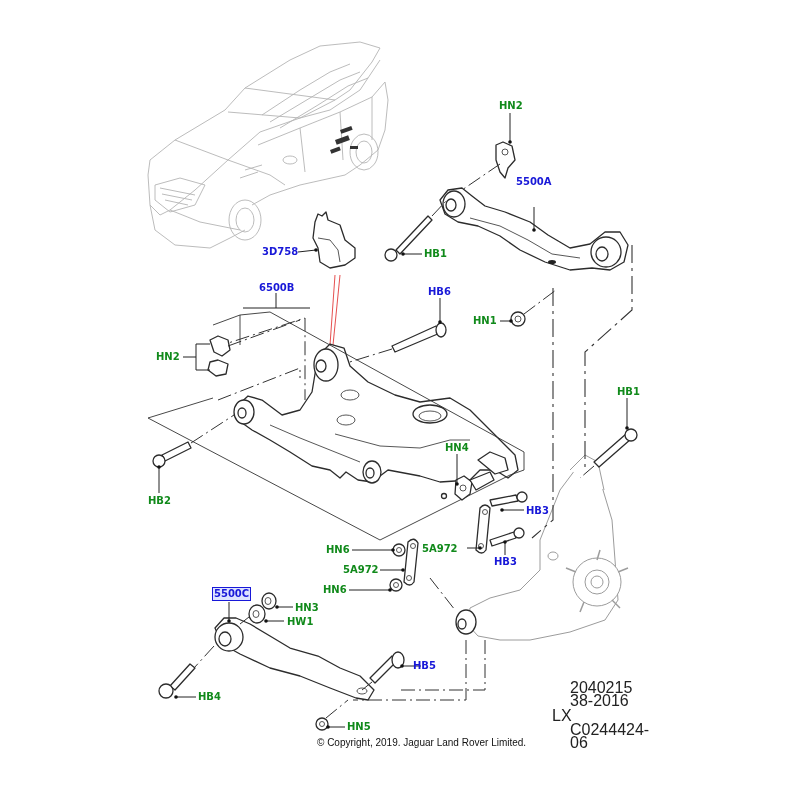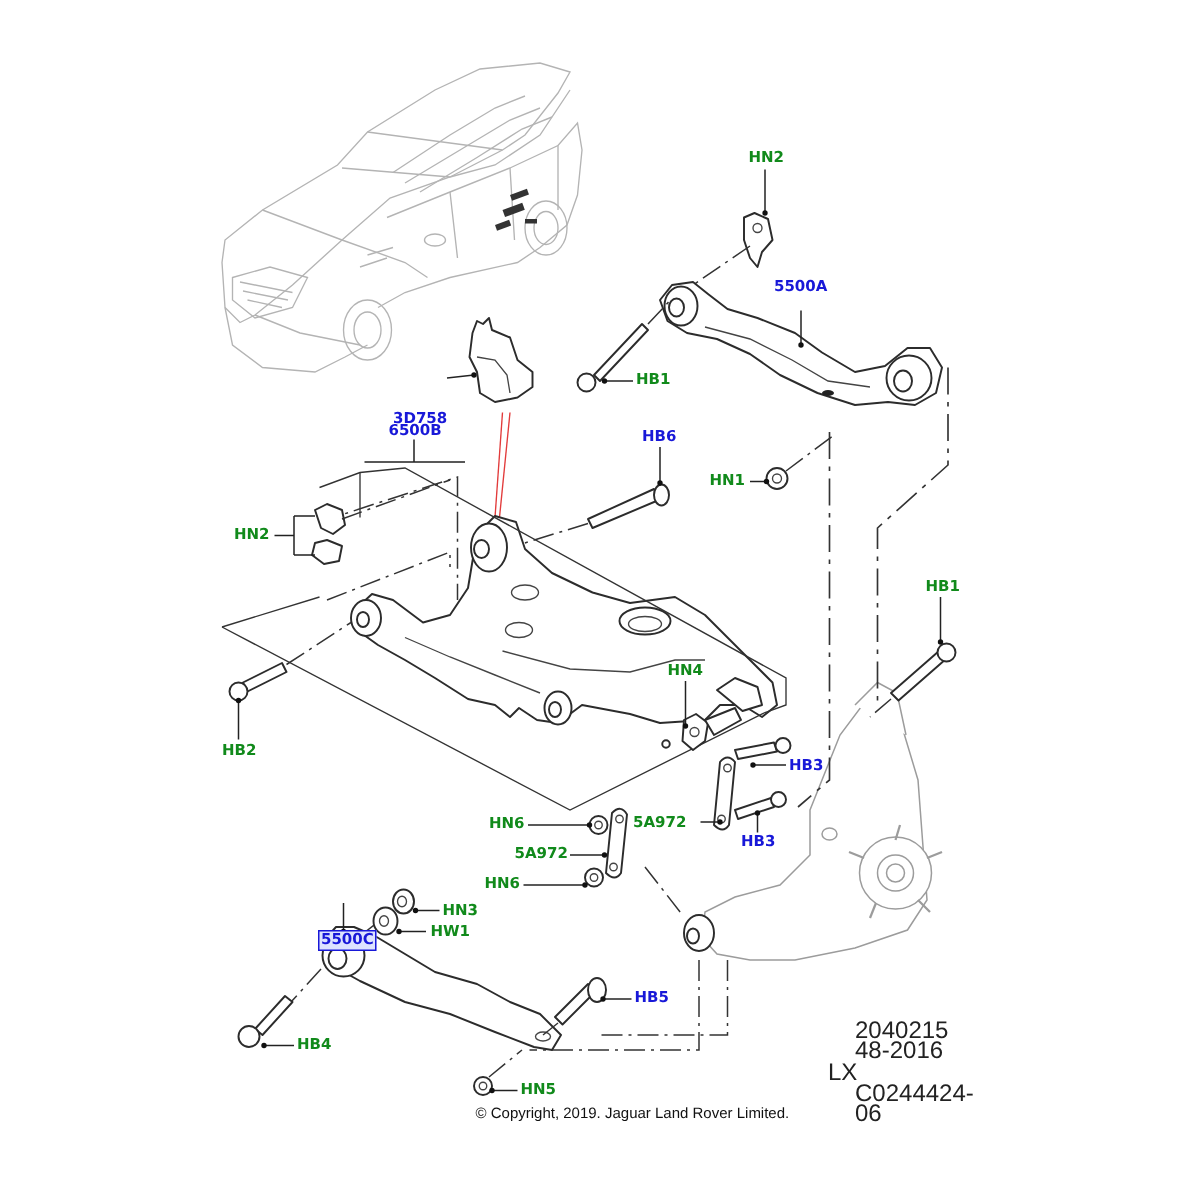--- a/index.html
+++ b/index.html
@@ -3,21 +3,21 @@
 <meta charset="utf-8">
 <style>
   html, body { margin: 0; padding: 0; background: #ffffff; }
   body { width: 800px; height: 800px; position: relative; overflow: hidden;
          font-family: "Liberation Sans", sans-serif; }
   #stage { position: absolute; left: 0; top: 0; width: 800px; height: 800px; }
   .lbl { position: absolute; font-family: "DejaVu Sans", sans-serif; font-weight: bold;
          font-size: 10px; line-height: 12px; white-space: nowrap; cursor: pointer; }
   .green { color: #118a1b; }
   .blue  { color: #1818d8; }
-  .boxed { border: 1px solid #1818d8; background: #dde3ff; padding: 0 1px; margin-top: 33px; }
+  .boxed { border: 1px solid #1818d8; background: #dde3ff; padding: 0 1px; }
   .meta { position: absolute; font-family: "Liberation Sans", sans-serif; font-size: 16px;
           color: #222; text-align: left; width: 90px; line-height: 13px; }
   .copy { position: absolute; left: 317px; top: 737px; font-family: "Liberation Sans", sans-serif;
           font-size: 10px; color: #111; white-space: nowrap; }
 </style>
 </head>
 <body>
 
 <svg id="stage" viewBox="0 0 800 800" xmlns="http://www.w3.org/2000/svg">
   <defs>
@@ -284,41 +284,41 @@
       <circle cx="277" cy="607" r="1.8"></circle>
         <circle cx="266" cy="621" r="1.8"></circle>
       <circle cx="402" cy="666" r="1.8"></circle>
         <circle cx="176" cy="697" r="1.8"></circle>
       <circle cx="328" cy="727" r="1.8"></circle>
     </g>
   </g>
 </svg>
 
 <span class="lbl green" style="left:499px;top:100px;">HN2</span>
-<span class="lbl blue" style="left:516px;top:186px;text-align:center;">5500A</span>
-<span class="lbl blue" style="left:262px;top:246px;margin-top:28px;">3D758</span>
+<span class="lbl blue" style="left:516px;top:176px;text-align:center;">5500A</span>
+<span class="lbl blue" style="left:262px;top:246px;">3D758</span>
 <span class="lbl green" style="left:424px;top:248px;">HB1</span>
 <span class="lbl blue" style="left:259px;top:282px;">6500B</span>
 <span class="lbl blue" style="left:428px;top:286px;text-align:center;">HB6</span>
 <span class="lbl green" style="left:473px;top:315px;">HN1</span>
 <span class="lbl green" style="left:156px;top:351px;">HN2</span>
 <span class="lbl green" style="left:617px;top:386px;">HB1</span>
 <span class="lbl green" style="left:445px;top:442px;">HN4</span>
 <span class="lbl green" style="left:148px;top:495px;">HB2</span>
 <span class="lbl blue" style="left:526px;top:505px;">HB3</span>
 <span class="lbl green" style="left:422px;top:543px;">5A972</span>
 <span class="lbl blue" style="left:494px;top:556px;">HB3</span>
 <span class="lbl green" style="left:326px;top:544px;">HN6</span>
 <span class="lbl green" style="left:343px;top:564px;">5A972</span>
 <span class="lbl green" style="left:323px;top:584px;">HN6</span>
 <span class="lbl blue boxed" style="left:212px;top:587px;">5500C</span>
 <span class="lbl green" style="left:295px;top:602px;">HN3</span>
 <span class="lbl green" style="left:287px;top:616px;">HW1</span>
-<span class="lbl blue" style="left:423px;top:660px;">HB5</span>
+<span class="lbl blue" style="left:413px;top:660px;">HB5</span>
 <span class="lbl green" style="left:198px;top:691px;text-align:right;">HB4</span>
 <span class="lbl green" style="left:347px;top:721px;">HN5</span>
 
 <div class="meta" style="left:570px;top:681px;">2040215</div>
-<div class="meta" style="left:570px;top:694px;">48-2016</div>
+<div class="meta" style="left:570px;top:694px;">38-2016</div>
 <div class="meta" style="left:552px;top:709px;">LX</div>
 <div class="meta" style="left:570px;top:723px;">C0244424-06</div>
 
 <div class="copy">© Copyright, 2019. Jaguar Land Rover Limited.</div>
 
 </body></html>

